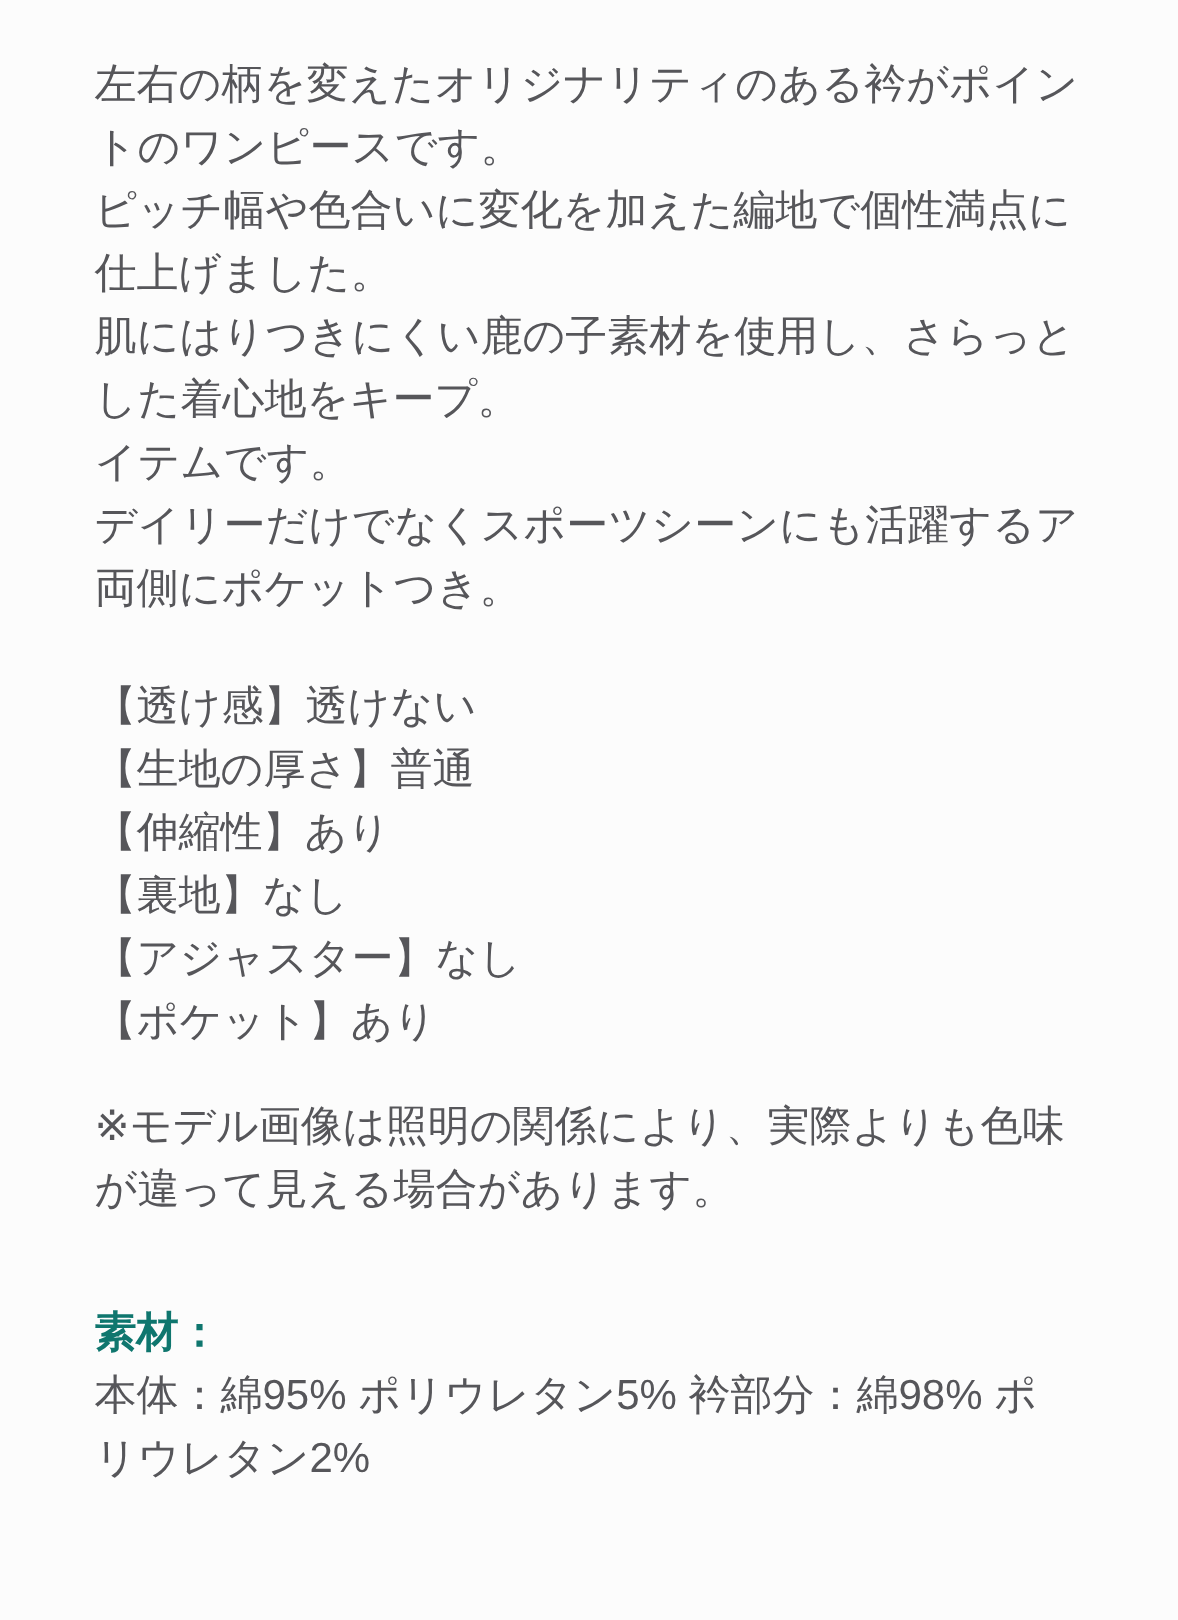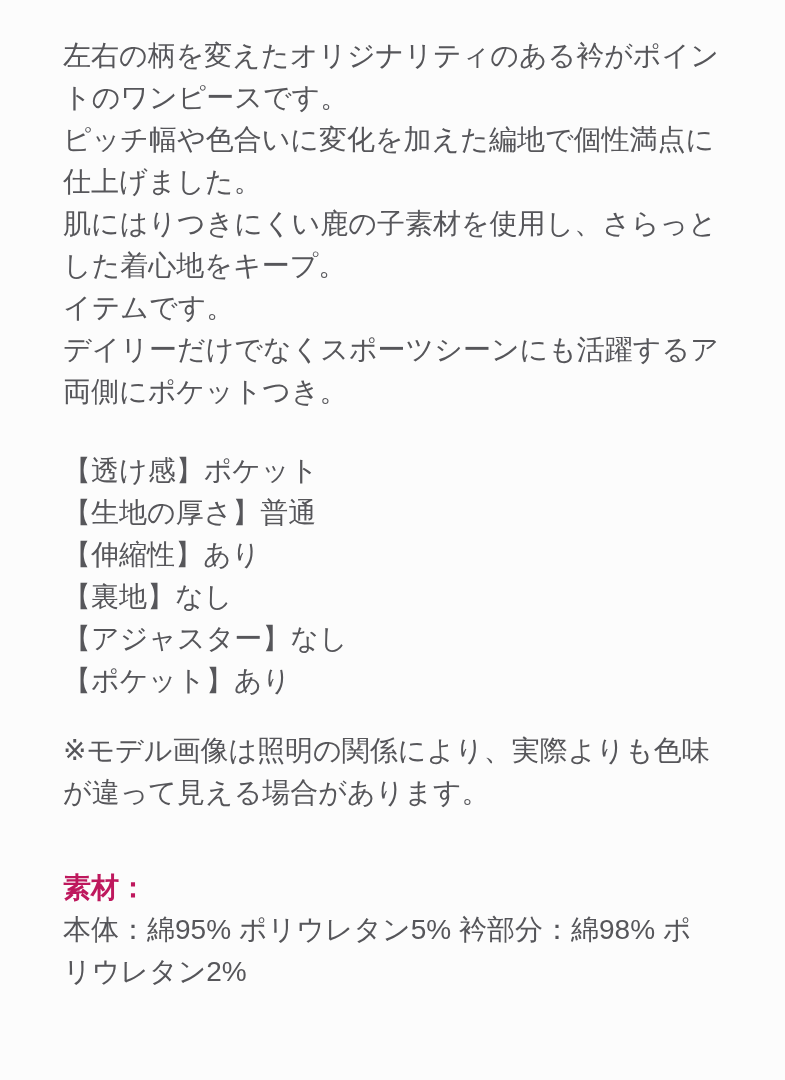--- a/index.html
+++ b/index.html
@@ -32,42 +32,42 @@
     margin-top: 37px;
   }
   .note {
     margin-top: 28px;
   }
   .material {
     margin-top: 53px;
   }
   .material-heading {
     font-weight: bold;
-    color: #be185d;
+    color: #0f766e;
   }
 </style>
 </head>
 <body>
 
 <div class="text-block">
 
   <div class="intro">
     <div class="line">左右の柄を変えたオリジナリティのある衿がポイン</div>
     <div class="line">トのワンピースです。</div>
     <div class="line">ピッチ幅や色合いに変化を加えた編地で個性満点に</div>
     <div class="line">仕上げました。</div>
     <div class="line">肌にはりつきにくい鹿の子素材を使用し、さらっと</div>
     <div class="line">した着心地をキープ。</div>
     <div class="line">イテムです。</div>
     <div class="line">デイリーだけでなくスポーツシーンにも活躍するア</div>
     <div class="line">両側にポケットつき。</div>
   </div>
 
   <div class="features">
-    <div class="line">【透け感】ポケット</div>
+    <div class="line">【透け感】透けない</div>
     <div class="line">【生地の厚さ】普通</div>
     <div class="line">【伸縮性】あり</div>
     <div class="line">【裏地】なし</div>
     <div class="line">【アジャスター】なし</div>
     <div class="line">【ポケット】あり</div>
   </div>
 
   <div class="note">
     <div class="line">※モデル画像は照明の関係により、実際よりも色味</div>
     <div class="line">が違って見える場合があります。</div>

